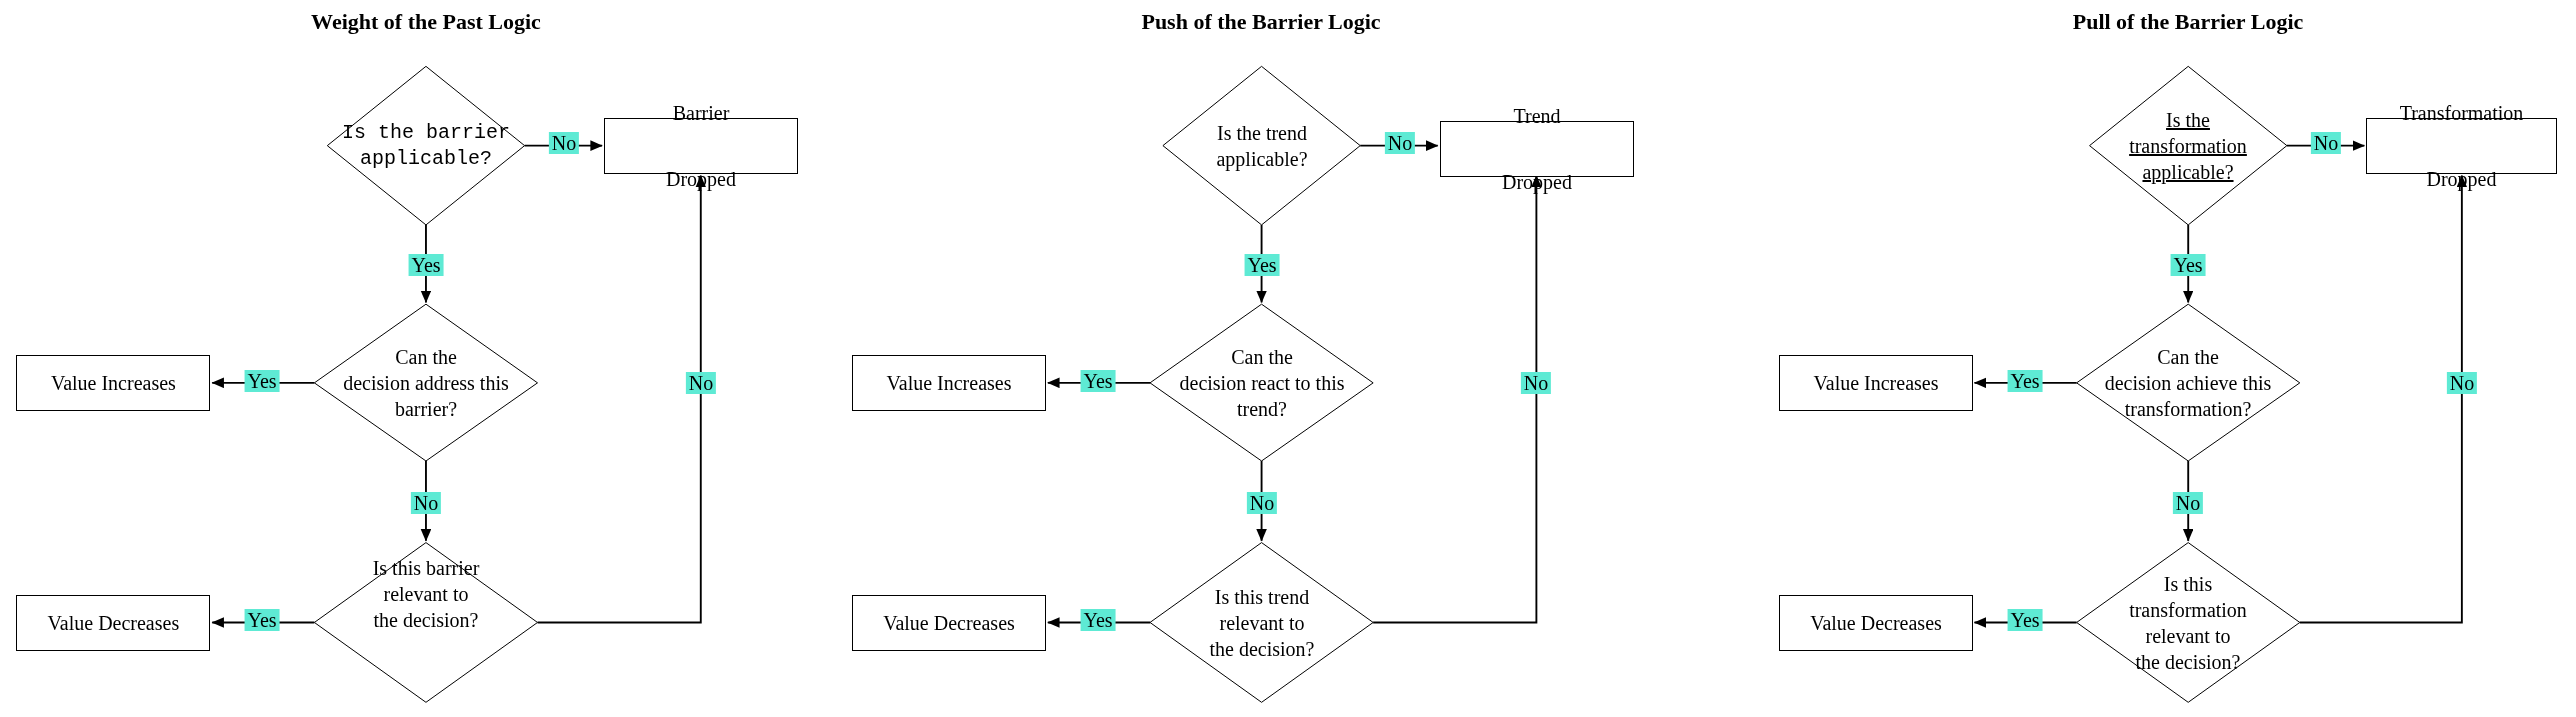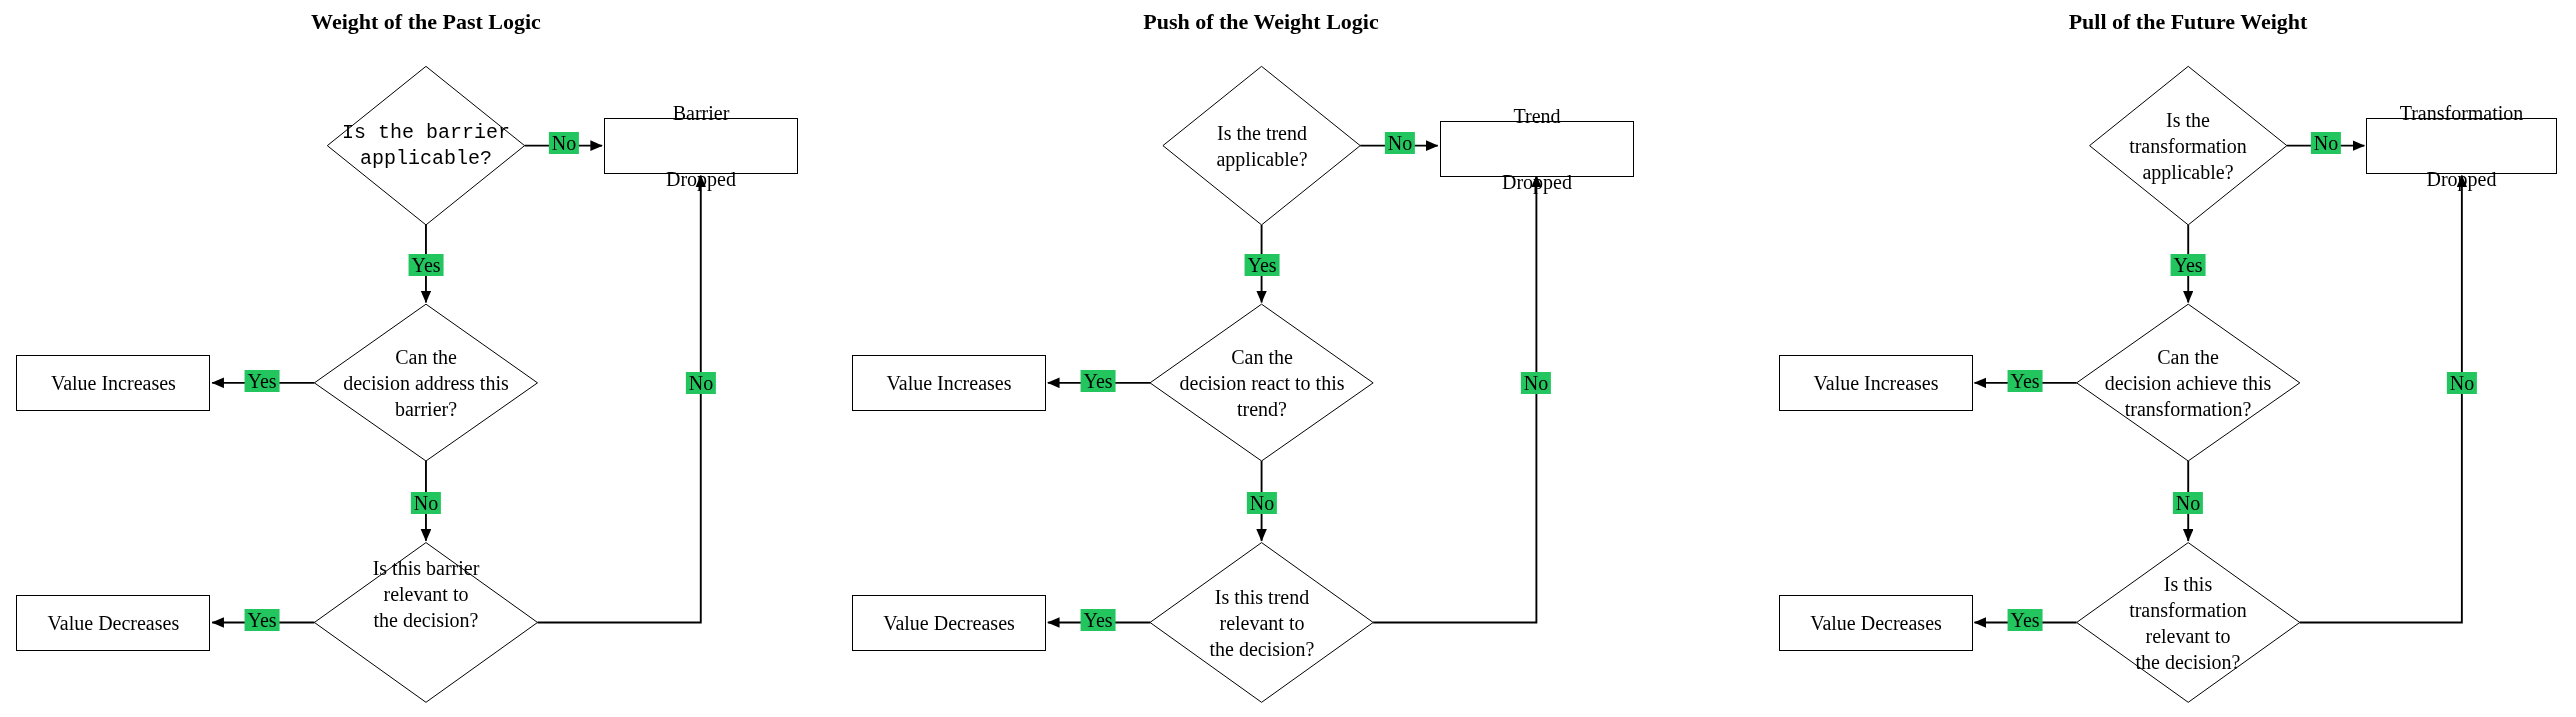--- a/index.html
+++ b/index.html
@@ -52,21 +52,21 @@
     justify-content: center;
     text-align: center;
     font-size: 20px;
     line-height: 26px;
     white-space: nowrap;
     gap: 40px;
   }
   .edge-label {
     position: absolute;
     transform: translate(-50%, -50%);
-    background: #22c55e;
+    background: #5eead4;
     padding: 0 2.9px;
     font-size: 20px;
     line-height: 22px;
     white-space: nowrap;
   }
 </style>
 </head>
 <body>
 
 <div class="canvas">
@@ -150,21 +150,21 @@
 
     <div class="edge-label" style="left:564px; top:143px;">No</div>
     <div class="edge-label" style="left:426px; top:265px;">Yes</div>
     <div class="edge-label" style="left:262px; top:381px;">Yes</div>
     <div class="edge-label" style="left:426px; top:503px;">No</div>
     <div class="edge-label" style="left:262px; top:620px;">Yes</div>
     <div class="edge-label" style="left:701px; top:383px;">No</div>
   </div>
 
   <div>
-    <div class="chart-title" style="left:1038px; top:8.2px;">Push of the Weight Logic</div>
+    <div class="chart-title" style="left:1038px; top:8.2px;">Push of the Barrier Logic</div>
 
     <div class="node-label" style="left:1262px; top:146px;">
       <div>Is the trend</div>
       <div>applicable?</div>
     </div>
 
     <div class="node-label" style="left:1262px; top:383px;">
       <div>Can the</div>
       <div>decision react to this</div>
       <div>trend?</div>
@@ -191,23 +191,23 @@
 
     <div class="edge-label" style="left:1400px; top:143px;">No</div>
     <div class="edge-label" style="left:1262px; top:265px;">Yes</div>
     <div class="edge-label" style="left:1098px; top:381px;">Yes</div>
     <div class="edge-label" style="left:1262px; top:503px;">No</div>
     <div class="edge-label" style="left:1098px; top:620px;">Yes</div>
     <div class="edge-label" style="left:1536px; top:383px;">No</div>
   </div>
 
   <div>
-    <div class="chart-title" style="left:1965px; top:8.2px;">Pull of the Future Weight</div>
-
-    <div class="node-label" style="left:2188px; top:146px;">
+    <div class="chart-title" style="left:1965px; top:8.2px;">Pull of the Barrier Logic</div>
+
+    <div class="node-label" style="left:2188px; top:146px;text-decoration:underline;">
       <div>Is the</div>
       <div>transformation</div>
       <div>applicable?</div>
     </div>
 
     <div class="node-label" style="left:2188px; top:383px;">
       <div>Can the</div>
       <div>decision achieve this</div>
       <div>transformation?</div>
     </div>

